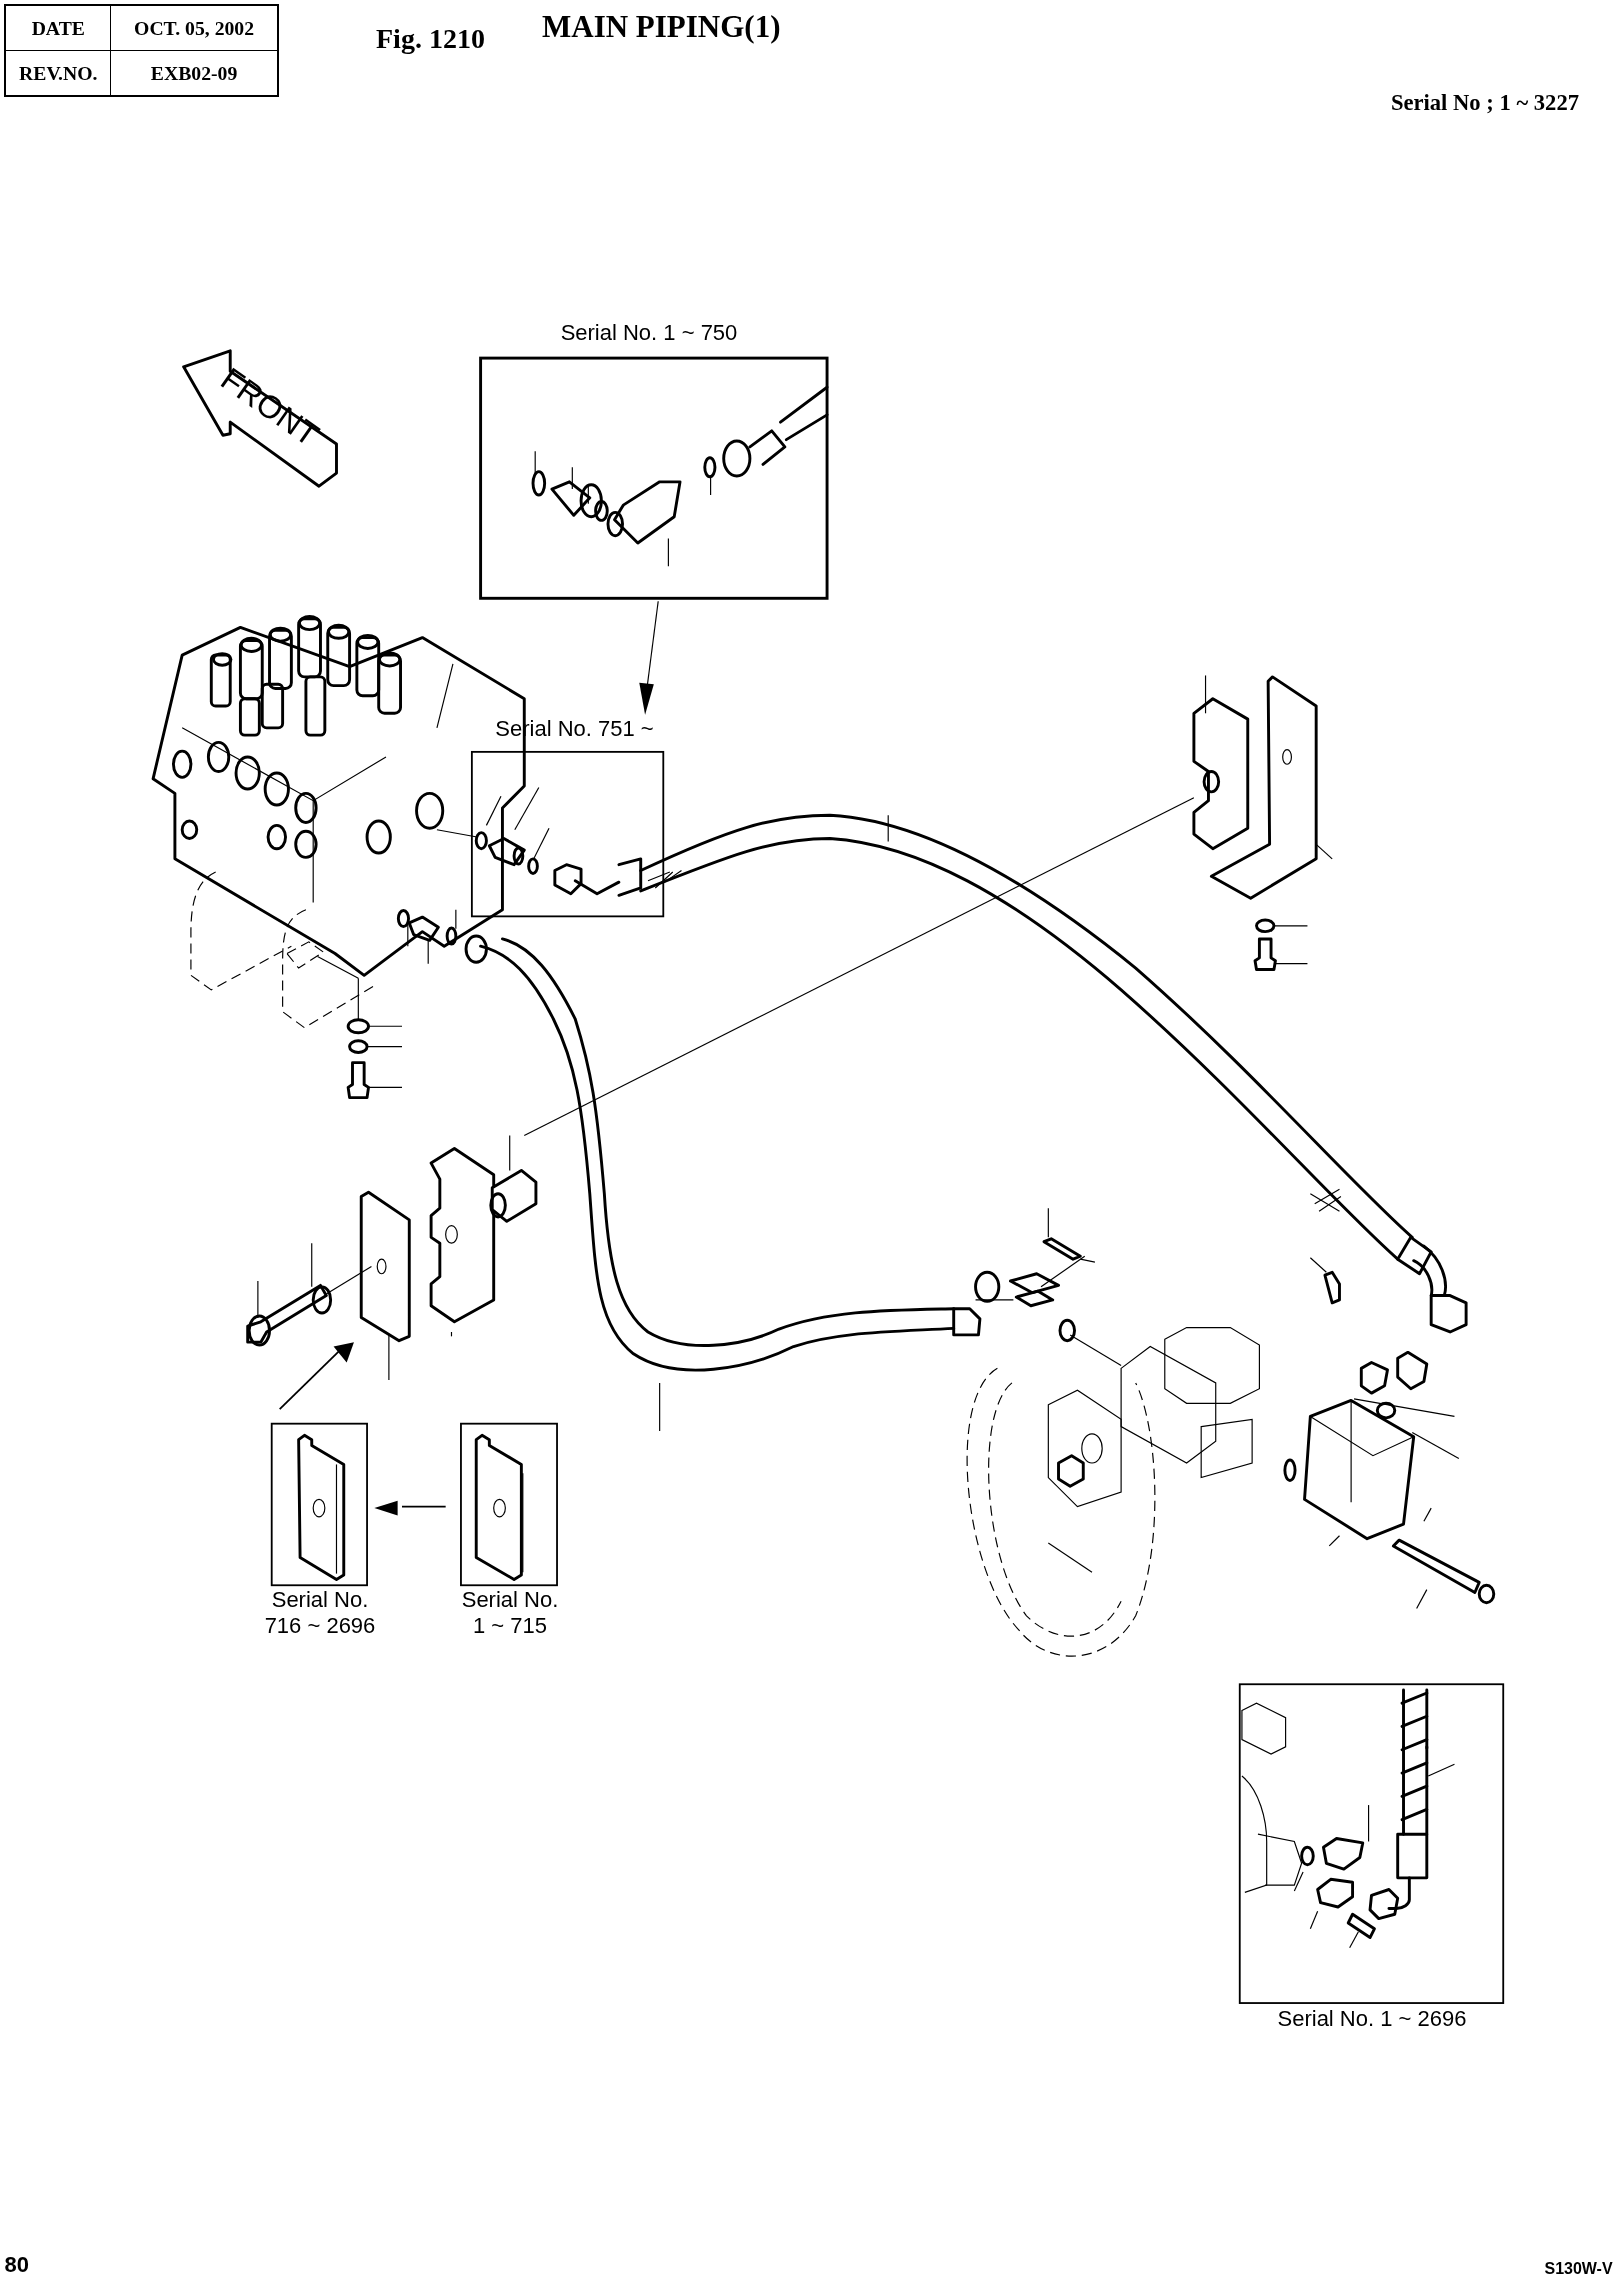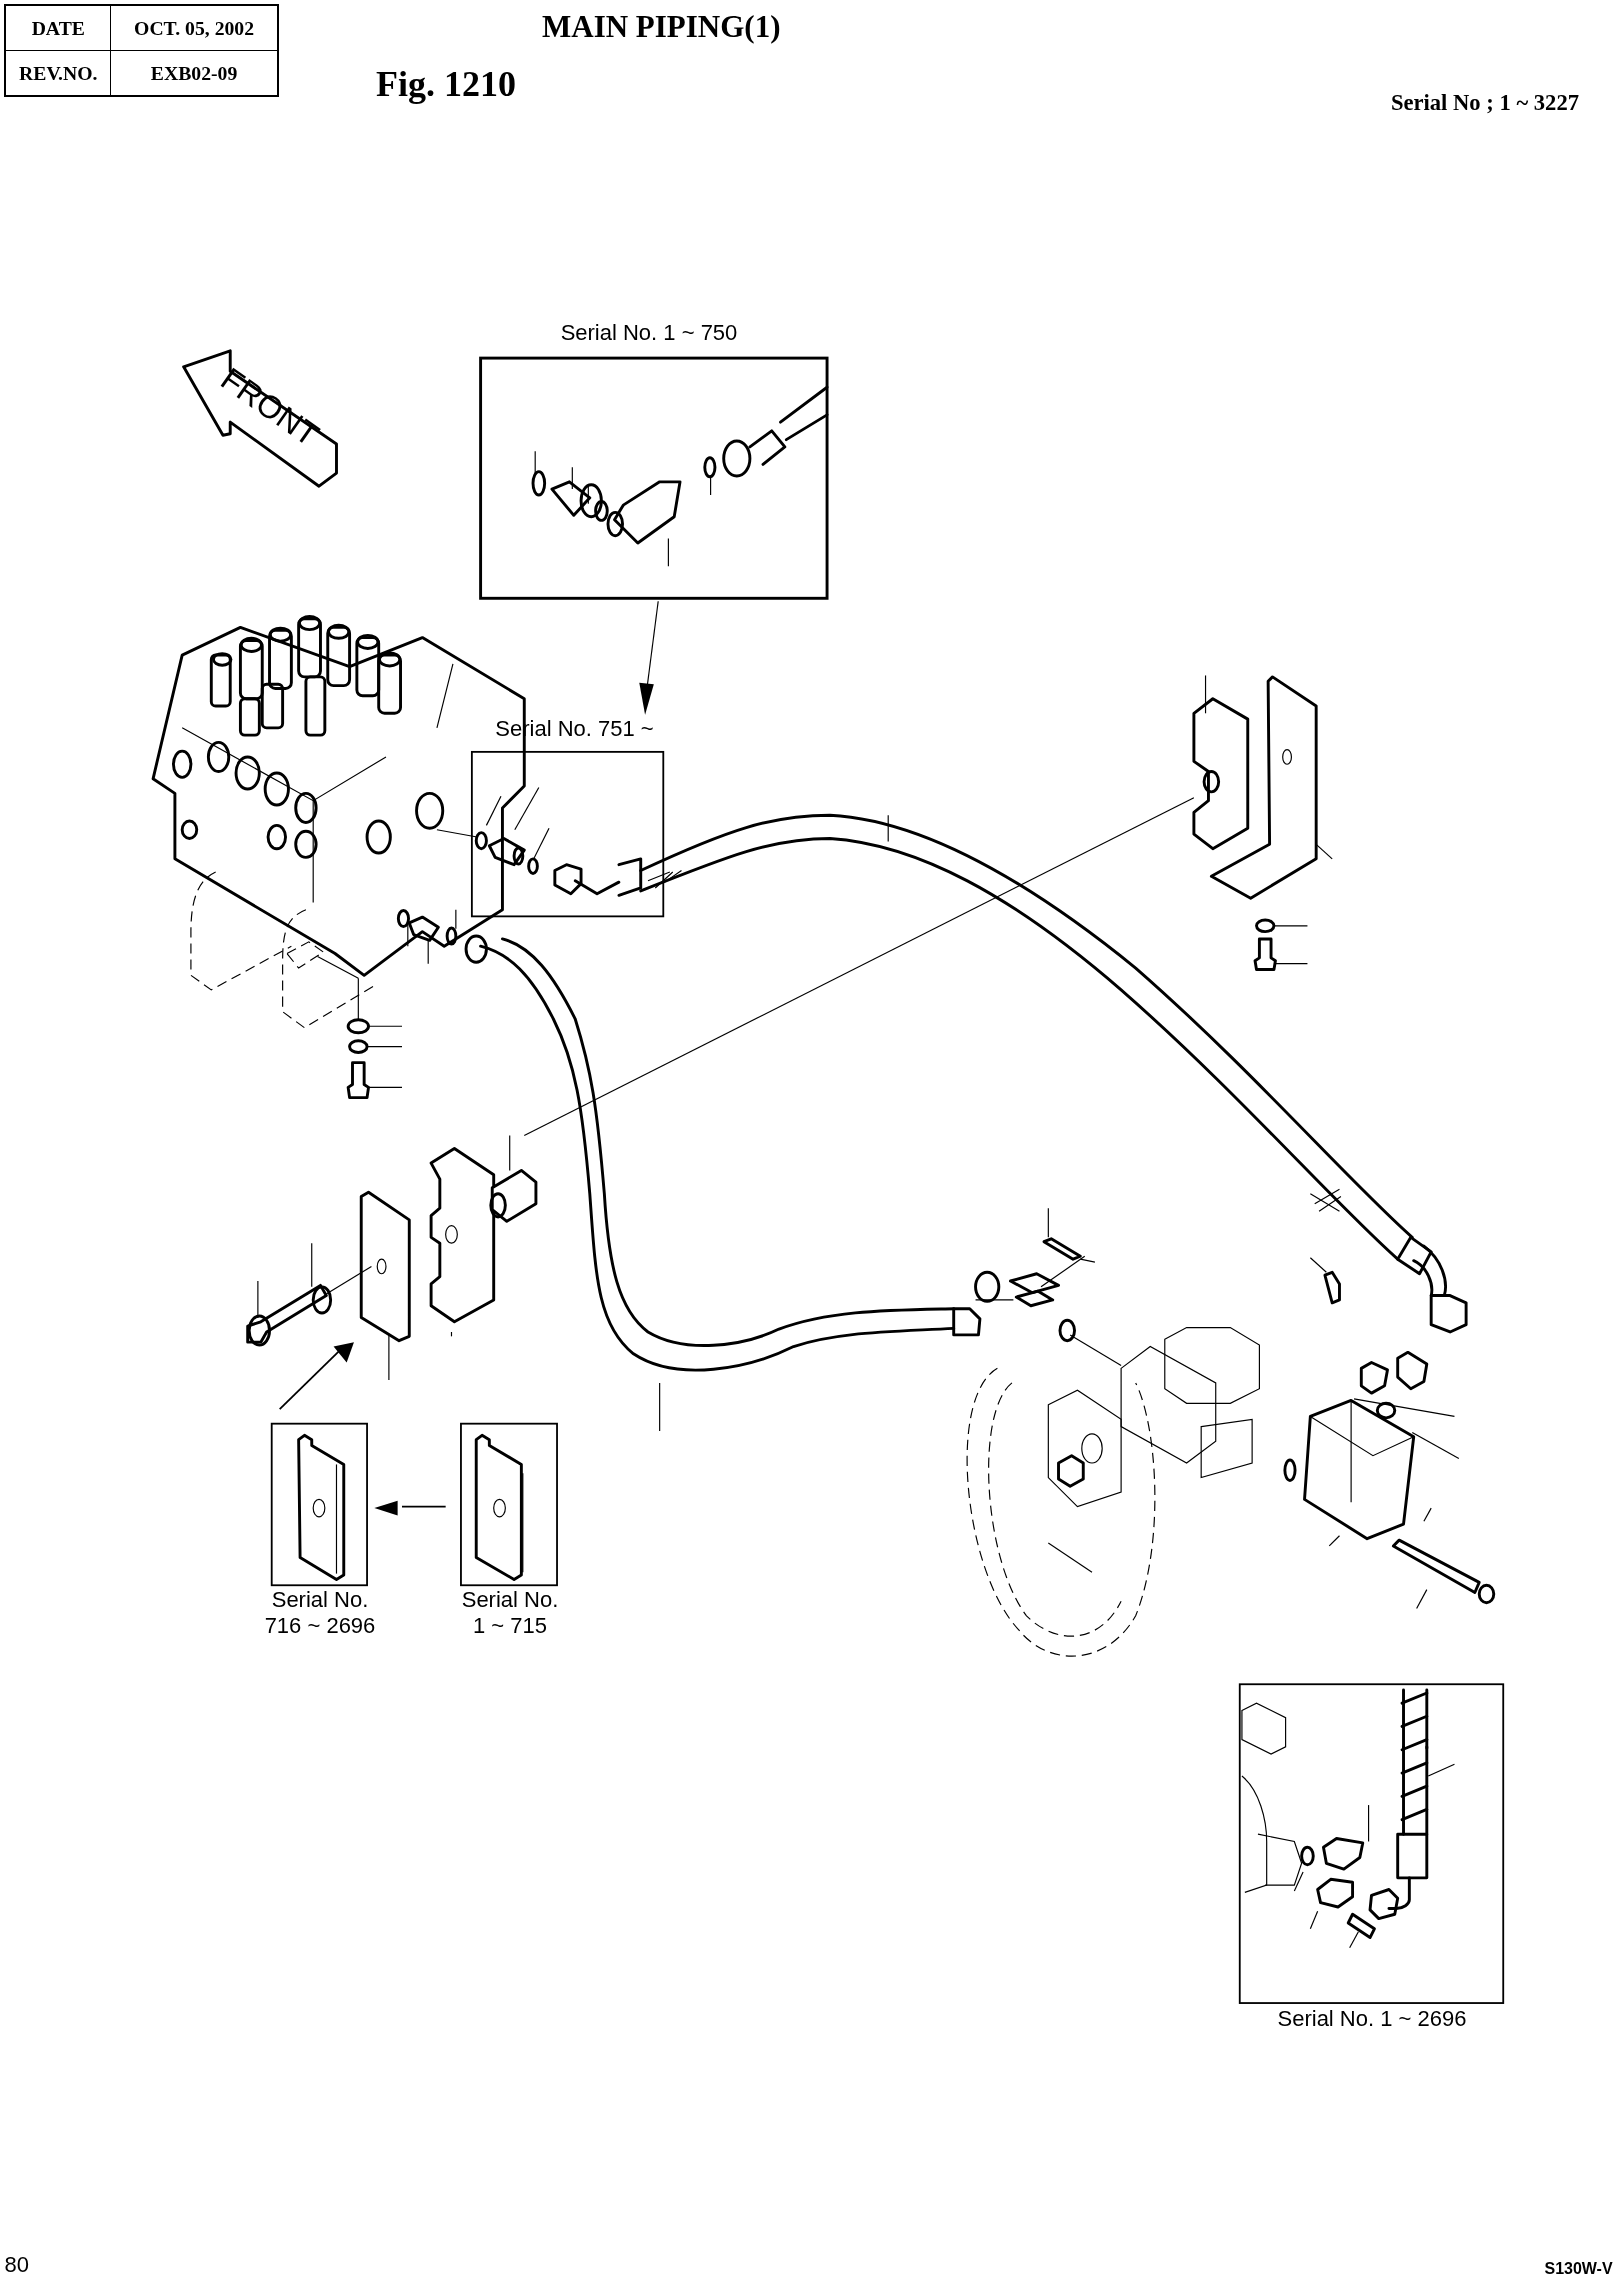--- a/index.html
+++ b/index.html
@@ -1,24 +1,24 @@
 <!DOCTYPE html>
 <html style="font-size:11.6px"><head>
   <meta charset="utf-8">
   <style>
     html, body { margin: 0; padding: 0; background: #ffffff; }
     body { width: 1617px; height: 2284px; position: relative; overflow: hidden; font-family: "Liberation Serif", serif; color: #000; }
     .header-table { position: absolute; left: 4.4px; top: 4.4px; border-collapse: collapse; border: 2.9px solid #000; }
     .header-table td { border: 1.5px solid #000; font-family: "Liberation Serif", serif; font-weight: bold; font-size: 19.7px; text-align: center; height: 44px; padding: 0 4.4px; }
     .header-table td.lbl { width: 95px; border-radius: 14px; }
     .header-table td.val { width: 157px; }
-    .fig-no { position: absolute; left: 376px; top: 23px; font-family: "Liberation Serif", serif; font-weight: bold; font-size: 36px; margin-top: 40px; }
+    .fig-no { position: absolute; left: 376px; top: 23px; font-family: "Liberation Serif", serif; font-weight: bold; font-size: 28px; }
     .fig-title { position: absolute; left: 542px; top: 8px; font-family: "Liberation Serif", serif; font-weight: bold; font-size: 31px; line-height: 38px; }
     .serial-range { position: absolute; right: 38px; top: 90px; font-family: "Liberation Serif", serif; font-weight: bold; font-size: 22.6px; }
-    .page-no { position: absolute; left: 4.4px; bottom: 5.8px; font-family: "Liberation Sans", sans-serif; font-weight: normal; font-size: 22px; }
+    .page-no { position: absolute; left: 4.4px; bottom: 5.8px; font-family: "Liberation Sans", sans-serif; font-weight: bold; font-size: 22px; }
     .model { position: absolute; right: 4.4px; bottom: 5.8px; font-family: "Liberation Sans", sans-serif; font-weight: bold; font-size: 16px; }
     .caption { position: absolute; font-family: "Liberation Sans", sans-serif; font-size: 22px; text-align: center; line-height: 26px; }
     svg.drawing { position: absolute; left: 0; top: 0; }
     .drawing .k { stroke: #000; fill: none; stroke-width: 4; stroke-linejoin: round; stroke-linecap: round; }
     .drawing .t { stroke: #000; fill: none; stroke-width: 1.6; }
     .drawing .w { stroke: #000; fill: #fff; stroke-width: 4; stroke-linejoin: round; }
     .drawing .box { stroke: #000; fill: none; stroke-width: 2.5; }
     .drawing .boxk { stroke: #000; fill: none; stroke-width: 4; }
     .drawing .d { stroke: #000; fill: none; stroke-width: 1.6; stroke-dasharray: 14 8; }
     .drawing .ar { fill: #000; stroke: none; }

